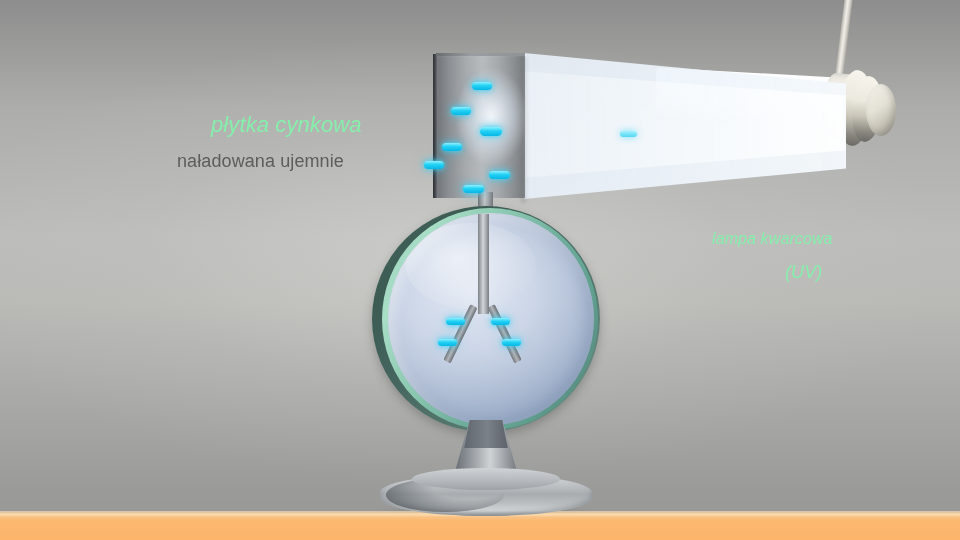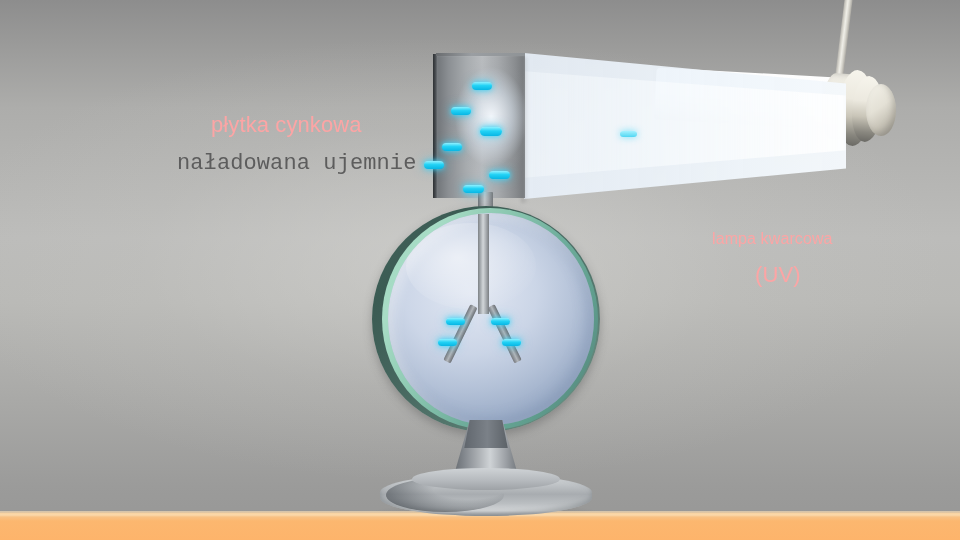--- a/index.html
+++ b/index.html
@@ -347,26 +347,26 @@
     border-radius: 50% / 50%;
     background: linear-gradient(to bottom, #cfd3d6 0%, #b4b8bc 60%, #9ea2a6 100%);
   }
 
   
   .label {
     position: absolute;
     white-space: pre;
     letter-spacing: 0.1px;
   }
-  .label.dark  { color: #fca5a5; }
+  .label.dark  { color: #86efac; font-style: italic; }
   .label.muted { color: #5d5d5d; }
   .label.l1 { left: 211px; top: 112px; font-size: 22px; }
-  .label.l2 { left: 177px; top: 151px; font-size: 22px; font-family: Liberation Mono, monospace; }
+  .label.l2 { left: 177px; top: 151px; font-size: 18px; }
   .label.l3 { left: 712px; top: 230px; font-size: 16px; }
-  .label.l4 { left: 755px; top: 262px; font-size: 22px; }
+  .label.l4 { left: 785px; top: 262px; font-size: 18px; }
   .label.l5 { left: 186px; top: 391px; font-size: 22px; }
 </style>
 </head>
 <body>
 
 <div id="stage">
 
   <div class="bg"></div>
   <div class="bg-radial"></div>
 

